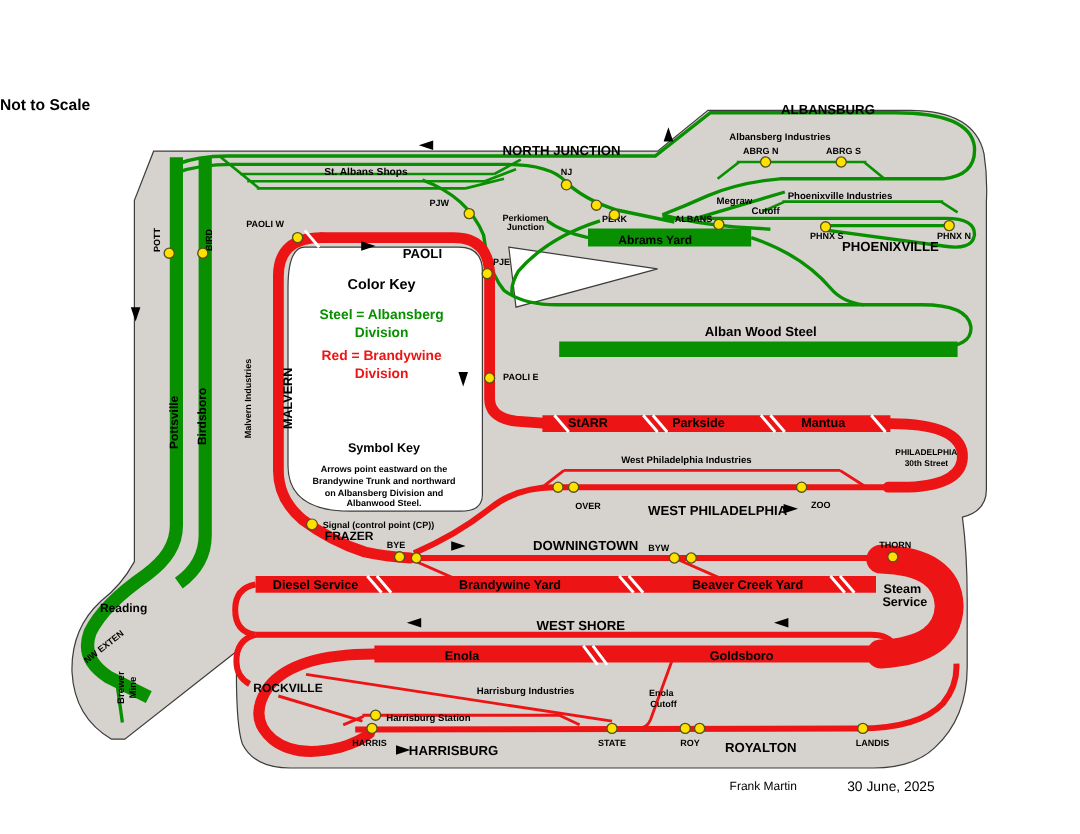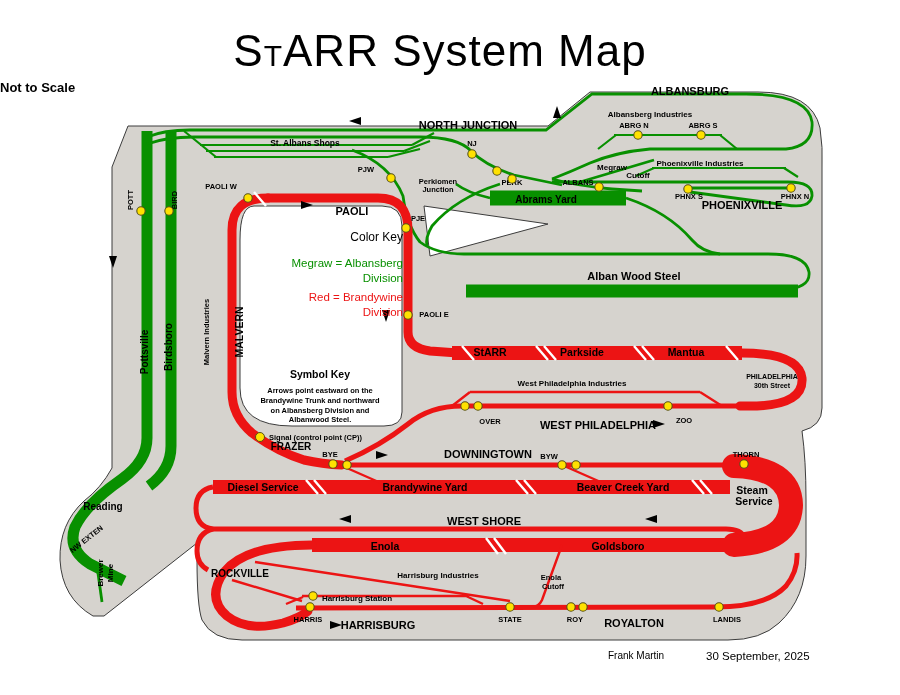--- a/index.html
+++ b/index.html
@@ -15,21 +15,21 @@
   .w15{stroke-width:15;} .w24{stroke-width:24;stroke-linecap:round;}
   .ws{stroke:#fff;stroke-width:2.4;fill:none;}
   .signal{fill:var(--signal-yellow);stroke:#55501a;stroke-width:1.1;}
   .arrow{fill:#000;}
   .map-label{font-weight:bold;fill:#000;}
   .title{position:absolute;left:0;top:26px;width:880px;text-align:center;
          font-size:44px;color:#000;letter-spacing:1px;}
   .title .tsm{font-size:30px;}
   .subtitle{position:absolute;left:0;top:80px;width:886px;text-align:left;
             font-size:13px;font-weight:bold;color:#000;}
-  .colorkey{position:absolute;left:233px;top:230px;width:170px;text-align:right;font-weight:normal;}
+  .colorkey{position:absolute;left:233px;top:230px;width:170px;text-align:center;font-weight:bold;}
   .ck-h{font-size:12px;color:#000;margin-bottom:12px;}
   .ck-g{font-size:11.5px;color:var(--albansberg-green);line-height:1.3;}
   .ck-r{font-size:11.5px;color:var(--brandywine-red);line-height:1.3;}
   .ck-r.first{margin-top:4px;}
   .symkey{position:absolute;left:255px;top:344px;width:130px;font-weight:bold;color:#000;}
   .sk-h{font-size:10.5px;text-align:center;margin-bottom:6px;margin-top:24px;}
   .sk-p{font-size:7.5px;line-height:1.3;text-align:center;}
   .sk-row{margin-top:7px;font-size:7.5px;display:flex;align-items:center;gap:4px;}
   .sk-dot{display:inline-block;width:8px;height:8px;border-radius:50%;
           background:var(--signal-yellow);border:1px solid #55501a;}
@@ -210,36 +210,35 @@
         <polygon points="-6,-4 6,0 -6,4" transform="translate(307 205)" class="arrow"></polygon>
         <polygon points="-4,-6 0,6 4,-6" transform="translate(386 316)" class="arrow"></polygon>
         <polygon points="-6,-4 6,0 -6,4" transform="translate(659 424)" class="arrow"></polygon>
         <polygon points="-6,-4 6,0 -6,4" transform="translate(382 455)" class="arrow"></polygon>
         <polygon points="6,-4 -6,0 6,4" transform="translate(345 519)" class="arrow"></polygon>
         <polygon points="6,-4 -6,0 6,4" transform="translate(651 519)" class="arrow"></polygon>
         <polygon points="-6,-4 6,0 -6,4" transform="translate(336 625)" class="arrow"></polygon>
       </g>
   </svg>
 
-  <div class="title"><span>S</span><span class="tsm">T</span><span>ARR System Map</span></div>
 
   <div class="subtitle">Not to Scale</div>
 
   <div class="colorkey">
     <div class="ck-h">Color Key</div>
-    <div class="ck-g">Megraw = Albansberg</div>
+    <div class="ck-g">Steel = Albansberg</div>
     <div class="ck-g">Division</div>
     <div class="ck-r first">Red = Brandywine</div>
     <div class="ck-r">Division</div>
   </div>
 
   <div class="symkey">
     <div class="sk-h">Symbol Key</div>
     <div class="sk-p">Arrows point eastward on the Brandywine Trunk and northward on Albansberg Division and Albanwood Steel.</div>
     <div class="sk-row">
       <span class="sk-dot"></span>
       <span>Signal (control point (CP))</span>
     </div>
   </div>
 
   <div class="footer-author">Frank Martin</div>
-  <div class="footer-date">30 September, 2025</div>
+  <div class="footer-date">30 June, 2025</div>
 </div>
 
 </body></html>

